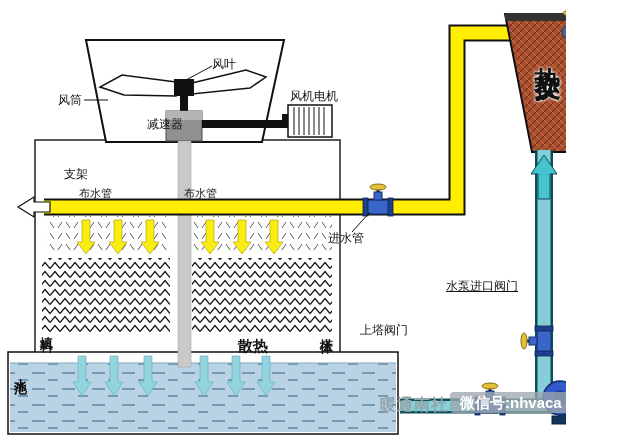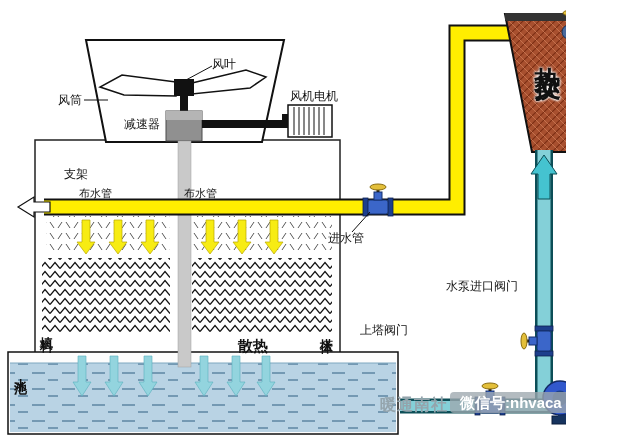--- a/index.html
+++ b/index.html
@@ -144,30 +144,30 @@
   <g stroke="#111" stroke-width="1">
     <line x1="212" y1="66" x2="186" y2="80"></line>
     <line x1="84" y1="100" x2="108" y2="100"></line>
     <line x1="352" y1="232" x2="370" y2="212"></line>
   </g>
 </svg>
 
 <div class="lbl" style="left:212px;top:58px;">风叶</div>
 <div class="lbl" style="left:58px;top:94px;">风筒</div>
 <div class="lbl" style="left:290px;top:90px;">风机电机</div>
-<div class="lbl" style="left:124px;top:118px;">减速器</div>
+<div class="lbl" style="left:147px;top:118px;">减速器</div>
 <div class="lbl" style="left:64px;top:160px;margin-top:8px;">支架</div>
 <div class="lbl sm" style="left:57px;top:187px;">布水管</div>
 <div class="lbl sm" style="left:162px;top:187px;">布水管</div>
 <div class="lbl" style="left:328px;top:232px;text-align:right;">进水管</div>
 <div class="lbl v b fill13" style="left:38px;top:326px;">填料</div>
 <div class="lbl b heat" style="left:238px;top:337px;">散热</div>
 <div class="lbl v b fill13" style="left:318px;top:328px;">塔体</div>
 <div class="lbl" style="left:360px;top:324px;">上塔阀门</div>
-<div class="lbl" style="left:446px;top:280px;">水泵进口阀门</div>
+<div class="lbl" style="left:446px;top:280px;text-decoration:underline;">水泵进口阀门</div>
 <div class="lbl v b fill13" style="left:12px;top:368px;">水池</div>
 <div class="lbl v b hx-big" style="left:532px;top:46px;">热交换</div>
 <div class="lbl v b hx-right" style="left:606px;top:6px;">换热设备</div>
 
 <div class="lbl wm-brand" style="left:380px;top:386px;margin-top:10px;">暖通南社</div>
 <div class="lbl wm-pill" style="left:450px;top:392px;">微信号:nhvaca</div>
 
 </div>
 
 </body></html>

